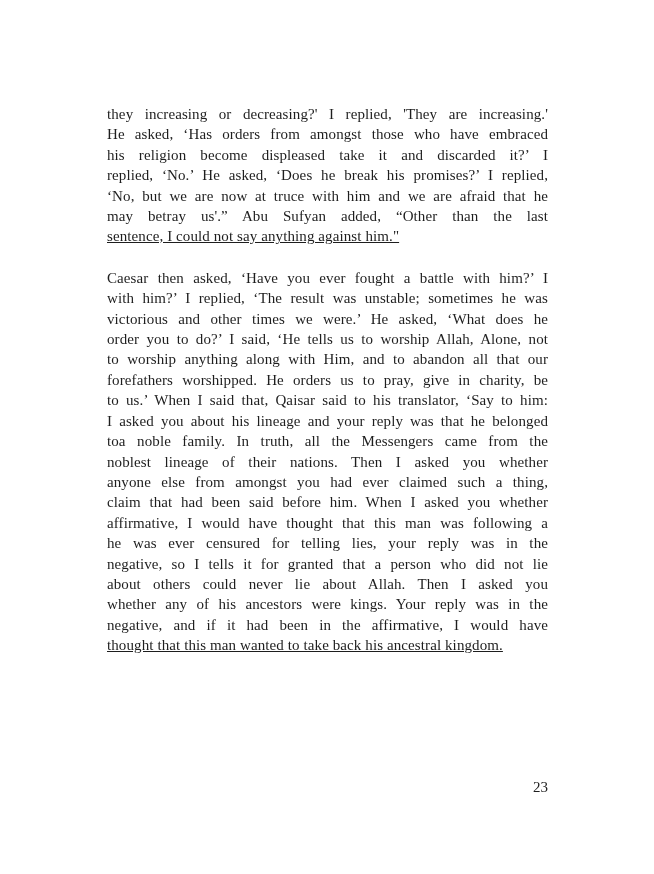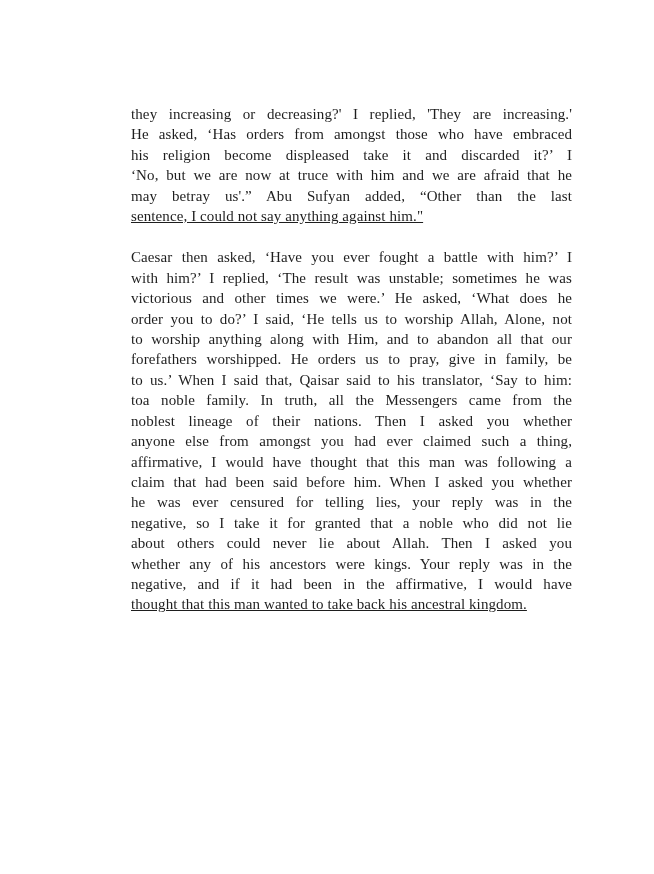--- a/index.html
+++ b/index.html
@@ -12,21 +12,20 @@
     height: 874px;
     position: relative;
     font-family: "Liberation Serif", "DejaVu Serif", serif;
     color: #1e1e1e;
     overflow: hidden;
   }
   .page {
     position: absolute;
     inset: 0;
     background: #ffffff;
-    margin-left: 24px;
   }
   .text-block {
     position: absolute;
     left: 107px;
     top: 104px;
     width: 441px;
     font-size: 15px;
     line-height: 20.4px;
   }
   .para {
@@ -54,38 +53,41 @@
 </style>
 </head>
 <body>
 
 <div class="page">
   <div class="text-block">
       <div class="para">
         <div class="line">they increasing or decreasing?' I replied, 'They are increasing.'</div>
         <div class="line">He asked, ‘Has orders from amongst those who have embraced</div>
         <div class="line">his religion become displeased take it and discarded it?’ I</div>
+        <div class="line">replied, ‘No.’ He asked, ‘Does he break his promises?’ I replied,</div>
         <div class="line">‘No, but we are now at truce with him and we are afraid that he</div>
         <div class="line">may betray us'.” Abu Sufyan added, “Other than the last</div>
         <div class="line last">sentence, I could not say anything against him."</div>
       </div>
       <div class="para">
         <div class="line">Caesar then asked, ‘Have you ever fought a battle with him?’ I</div>
         <div class="line">with him?’ I replied, ‘The result was unstable; sometimes he was</div>
         <div class="line">victorious and other times we were.’ He asked, ‘What does he</div>
         <div class="line">order you to do?’ I said, ‘He tells us to worship Allah, Alone, not</div>
         <div class="line">to worship anything along with Him, and to abandon all that our</div>
-        <div class="line">forefathers worshipped. He orders us to pray, give in family, be</div>
+        <div class="line">forefathers worshipped. He orders us to pray, give in charity, be</div>
         <div class="line">to us.’ When I said that, Qaisar said to his translator, ‘Say to him:</div>
+        <div class="line">I asked you about his lineage and your reply was that he belonged</div>
         <div class="line">toa noble family. In truth, all the Messengers came from the</div>
         <div class="line">noblest lineage of their nations. Then I asked you whether</div>
         <div class="line">anyone else from amongst you had ever claimed such a thing,</div>
+        <div class="line">claim that had been said before him. When I asked you whether</div>
         <div class="line">affirmative, I would have thought that this man was following a</div>
-        <div class="line">claim that had been said before him. When I asked you whether</div>
         <div class="line">he was ever censured for telling lies, your reply was in the</div>
-        <div class="line">negative, so I take it for granted that a noble who did not lie</div>
+        <div class="line">negative, so I tells it for granted that a person who did not lie</div>
         <div class="line">about others could never lie about Allah. Then I asked you</div>
         <div class="line">whether any of his ancestors were kings. Your reply was in the</div>
         <div class="line">negative, and if it had been in the affirmative, I would have</div>
         <div class="line last">thought that this man wanted to take back his ancestral kingdom.</div>
       </div>
     </div>
+  <div class="page-number">23</div>
 </div>
 
 </body></html>

